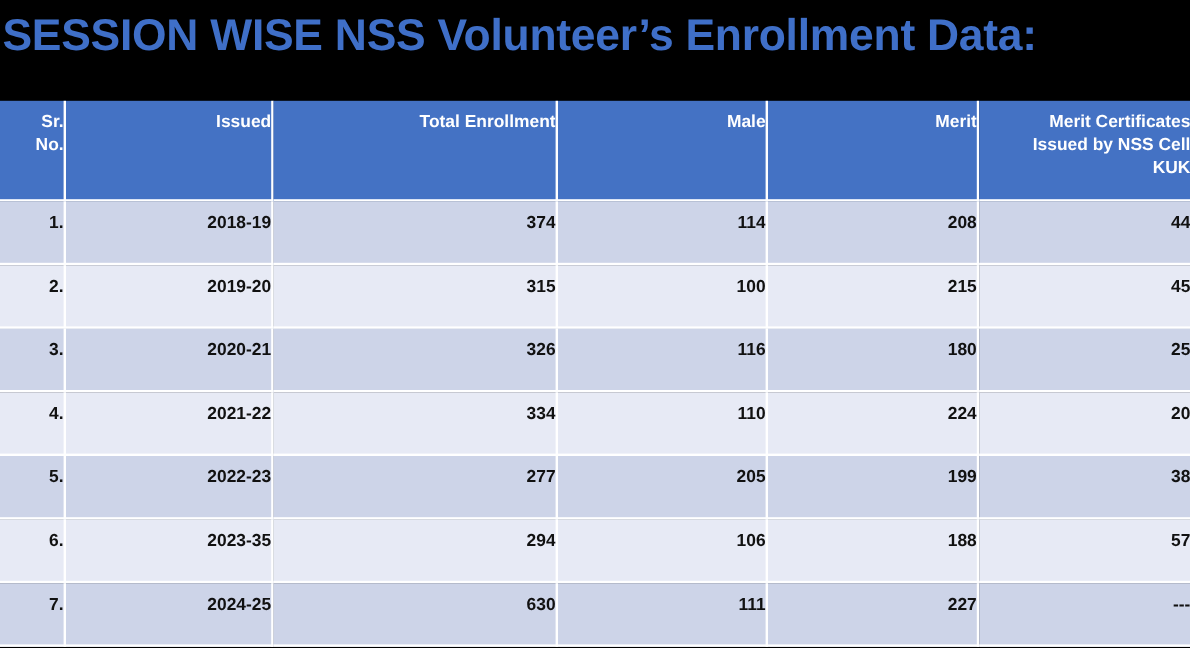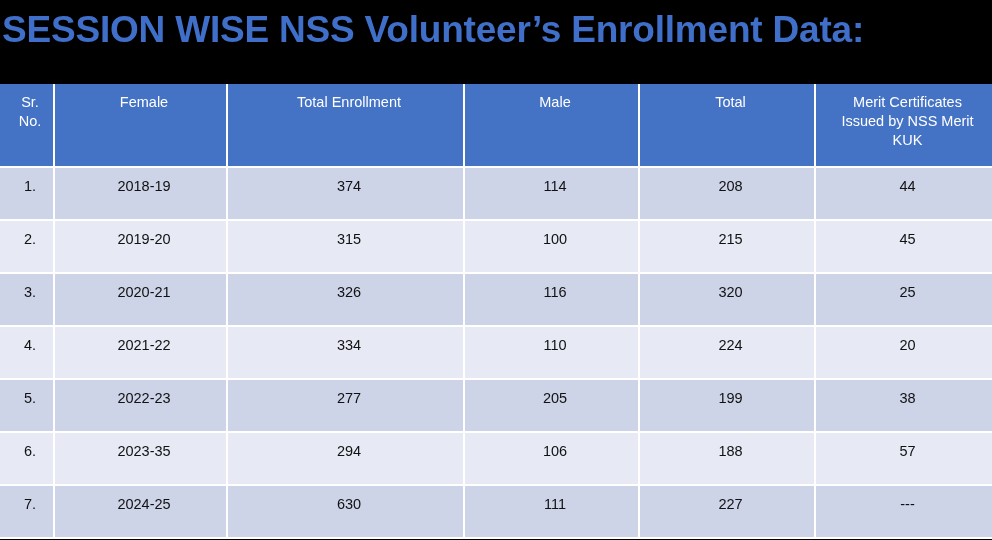--- a/index.html
+++ b/index.html
@@ -57,24 +57,24 @@
   #data-table col.c-sr      { width: 55px;  }
   #data-table col.c-session { width: 173px; }
   #data-table col.c-total   { width: 237px; }
   #data-table col.c-male    { width: 175px; }
   #data-table col.c-female  { width: 176px; }
   #data-table col.c-merit   { width: 176px; }
 
   #data-table th,
   #data-table td {
     vertical-align: top;
-    text-align: center;
+    text-align: right;
     padding: 9px 0 0 7px;
     font-size: 14.5px;
-    font-weight: normal;
+    font-weight: bold;
     border-right: 2px solid #FFFFFF;
     border-bottom: 2px solid #FFFFFF;
     overflow: hidden;
   }
 
   #data-table th:last-child,
   #data-table td:last-child { border-right: none; }
 
   thead th {
     height: 84px;
@@ -109,27 +109,27 @@
       <col class="c-male">
       <col class="c-female">
       <col class="c-merit">
     </colgroup>
     <thead>
       <tr>
         <th>
           <span>Sr.</span><br>
           <span>No.</span>
         </th>
-        <th>Female</th>
+        <th>Issued</th>
         <th>Total Enrollment</th>
         <th>Male</th>
-        <th>Total</th>
+        <th>Merit</th>
         <th>
           <span>Merit Certificates</span><br>
-          <span>Issued by NSS Merit</span><br>
+          <span>Issued by NSS Cell</span><br>
           <span>KUK</span>
         </th>
       </tr>
     </thead>
     <tbody id="table-body">
         <tr class="row-odd">
           <td>1.</td>
           <td>2018-19</td>
           <td>374</td>
           <td>114</td>
@@ -142,21 +142,21 @@
           <td>315</td>
           <td>100</td>
           <td>215</td>
           <td>45</td>
         </tr>
         <tr class="row-odd">
           <td>3.</td>
           <td>2020-21</td>
           <td>326</td>
           <td>116</td>
-          <td>320</td>
+          <td>180</td>
           <td>25</td>
         </tr>
         <tr class="row-even">
           <td>4.</td>
           <td>2021-22</td>
           <td>334</td>
           <td>110</td>
           <td>224</td>
           <td>20</td>
         </tr>

